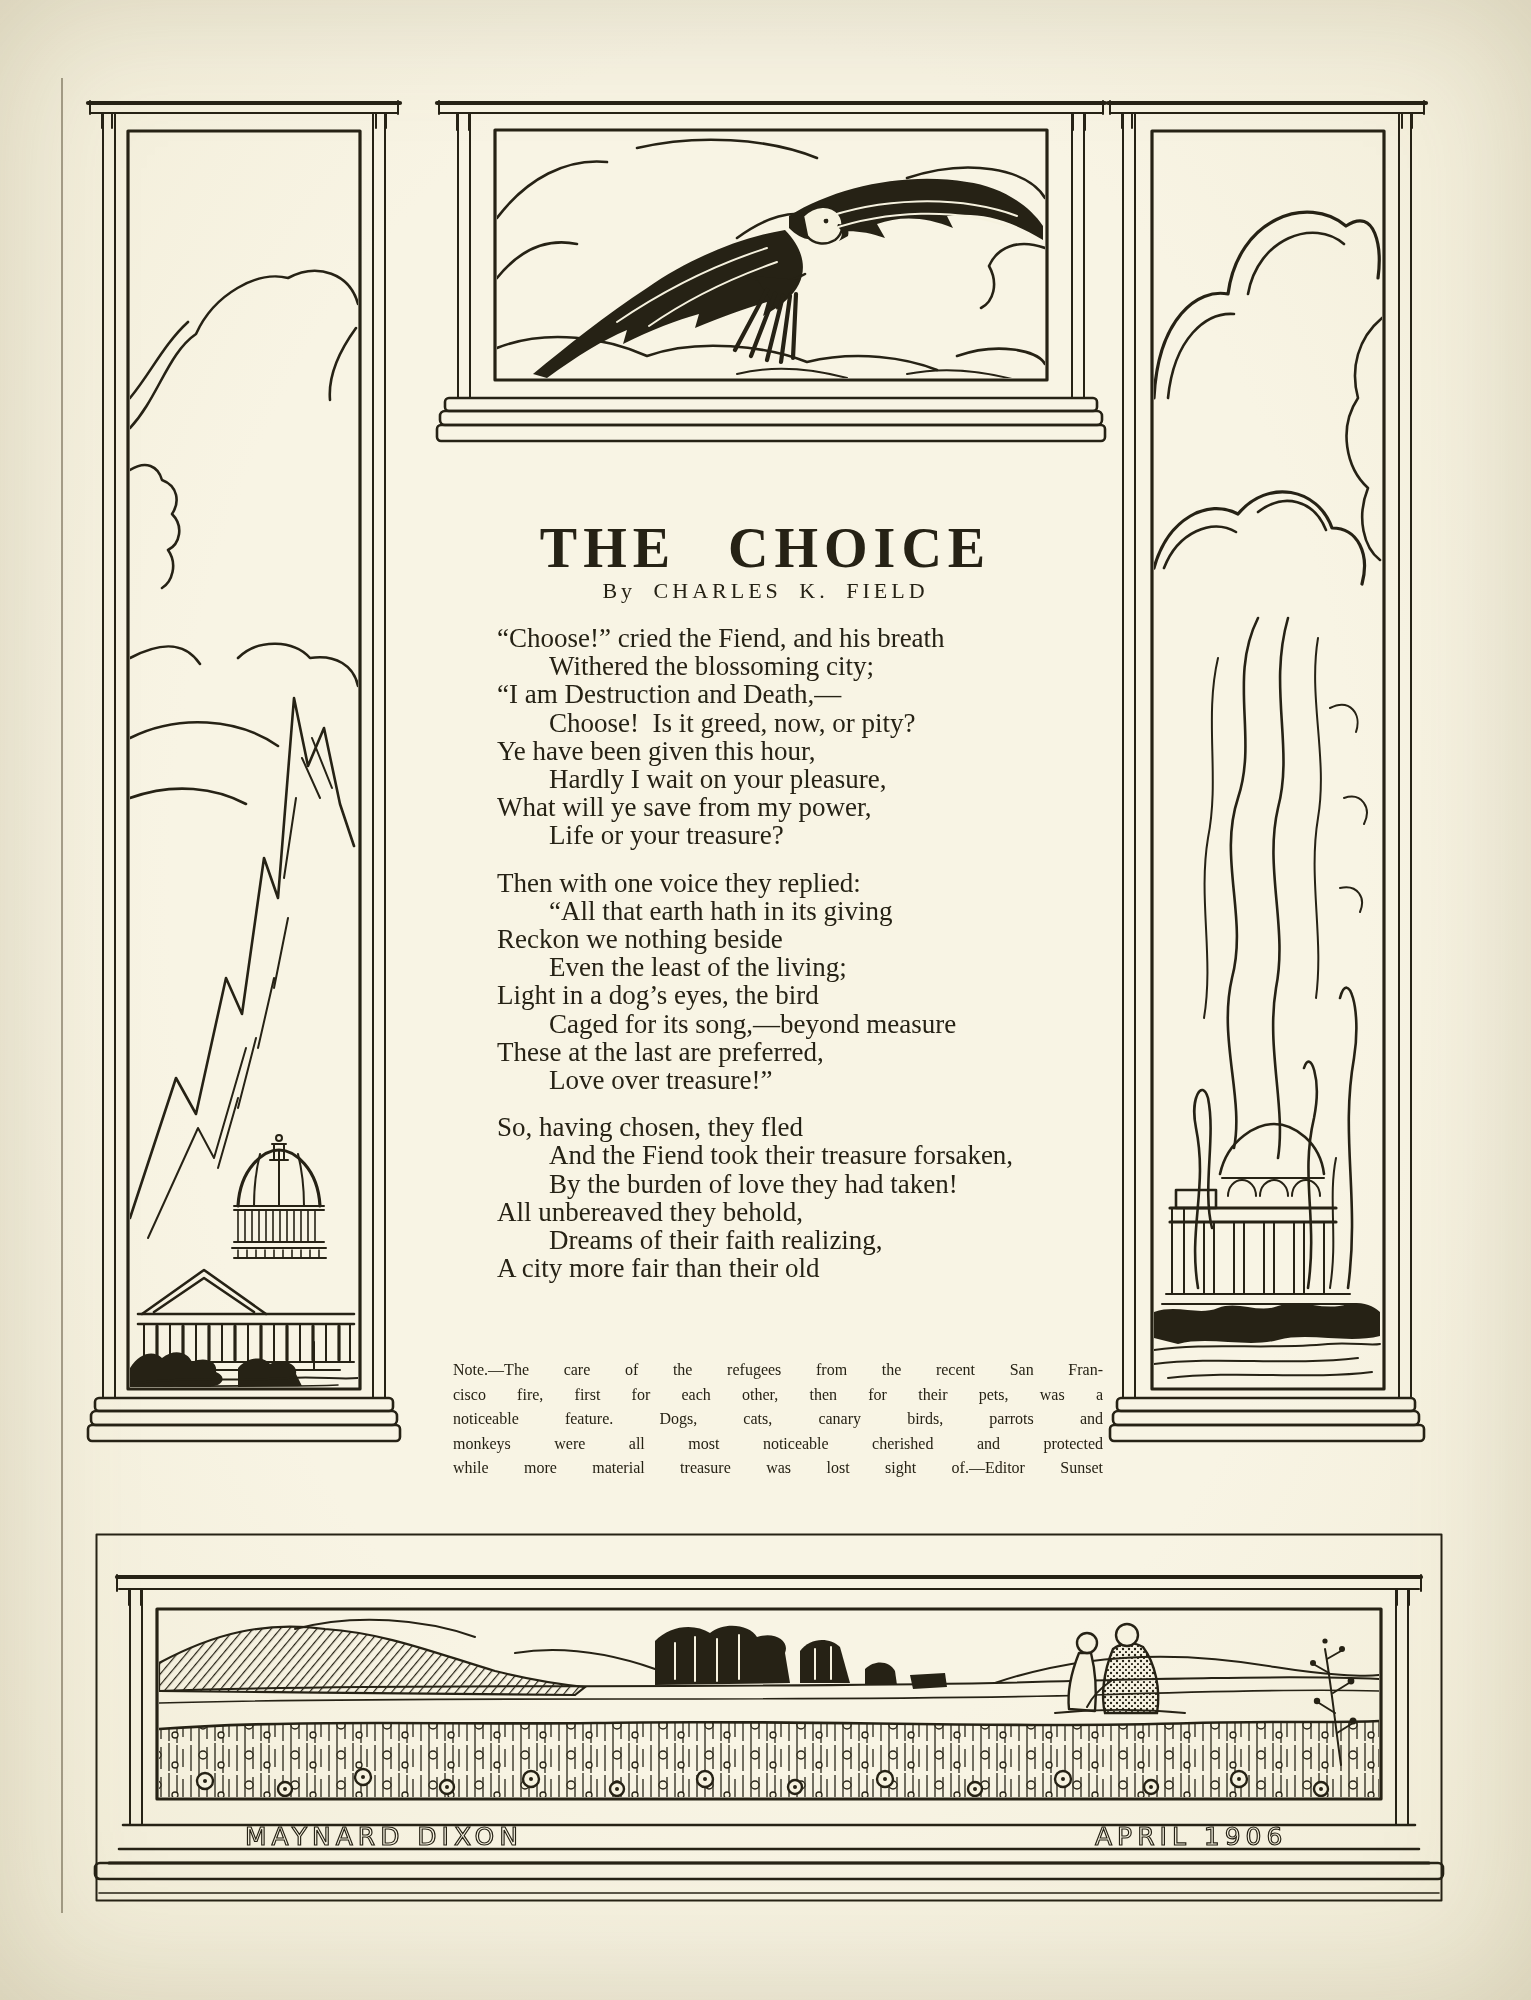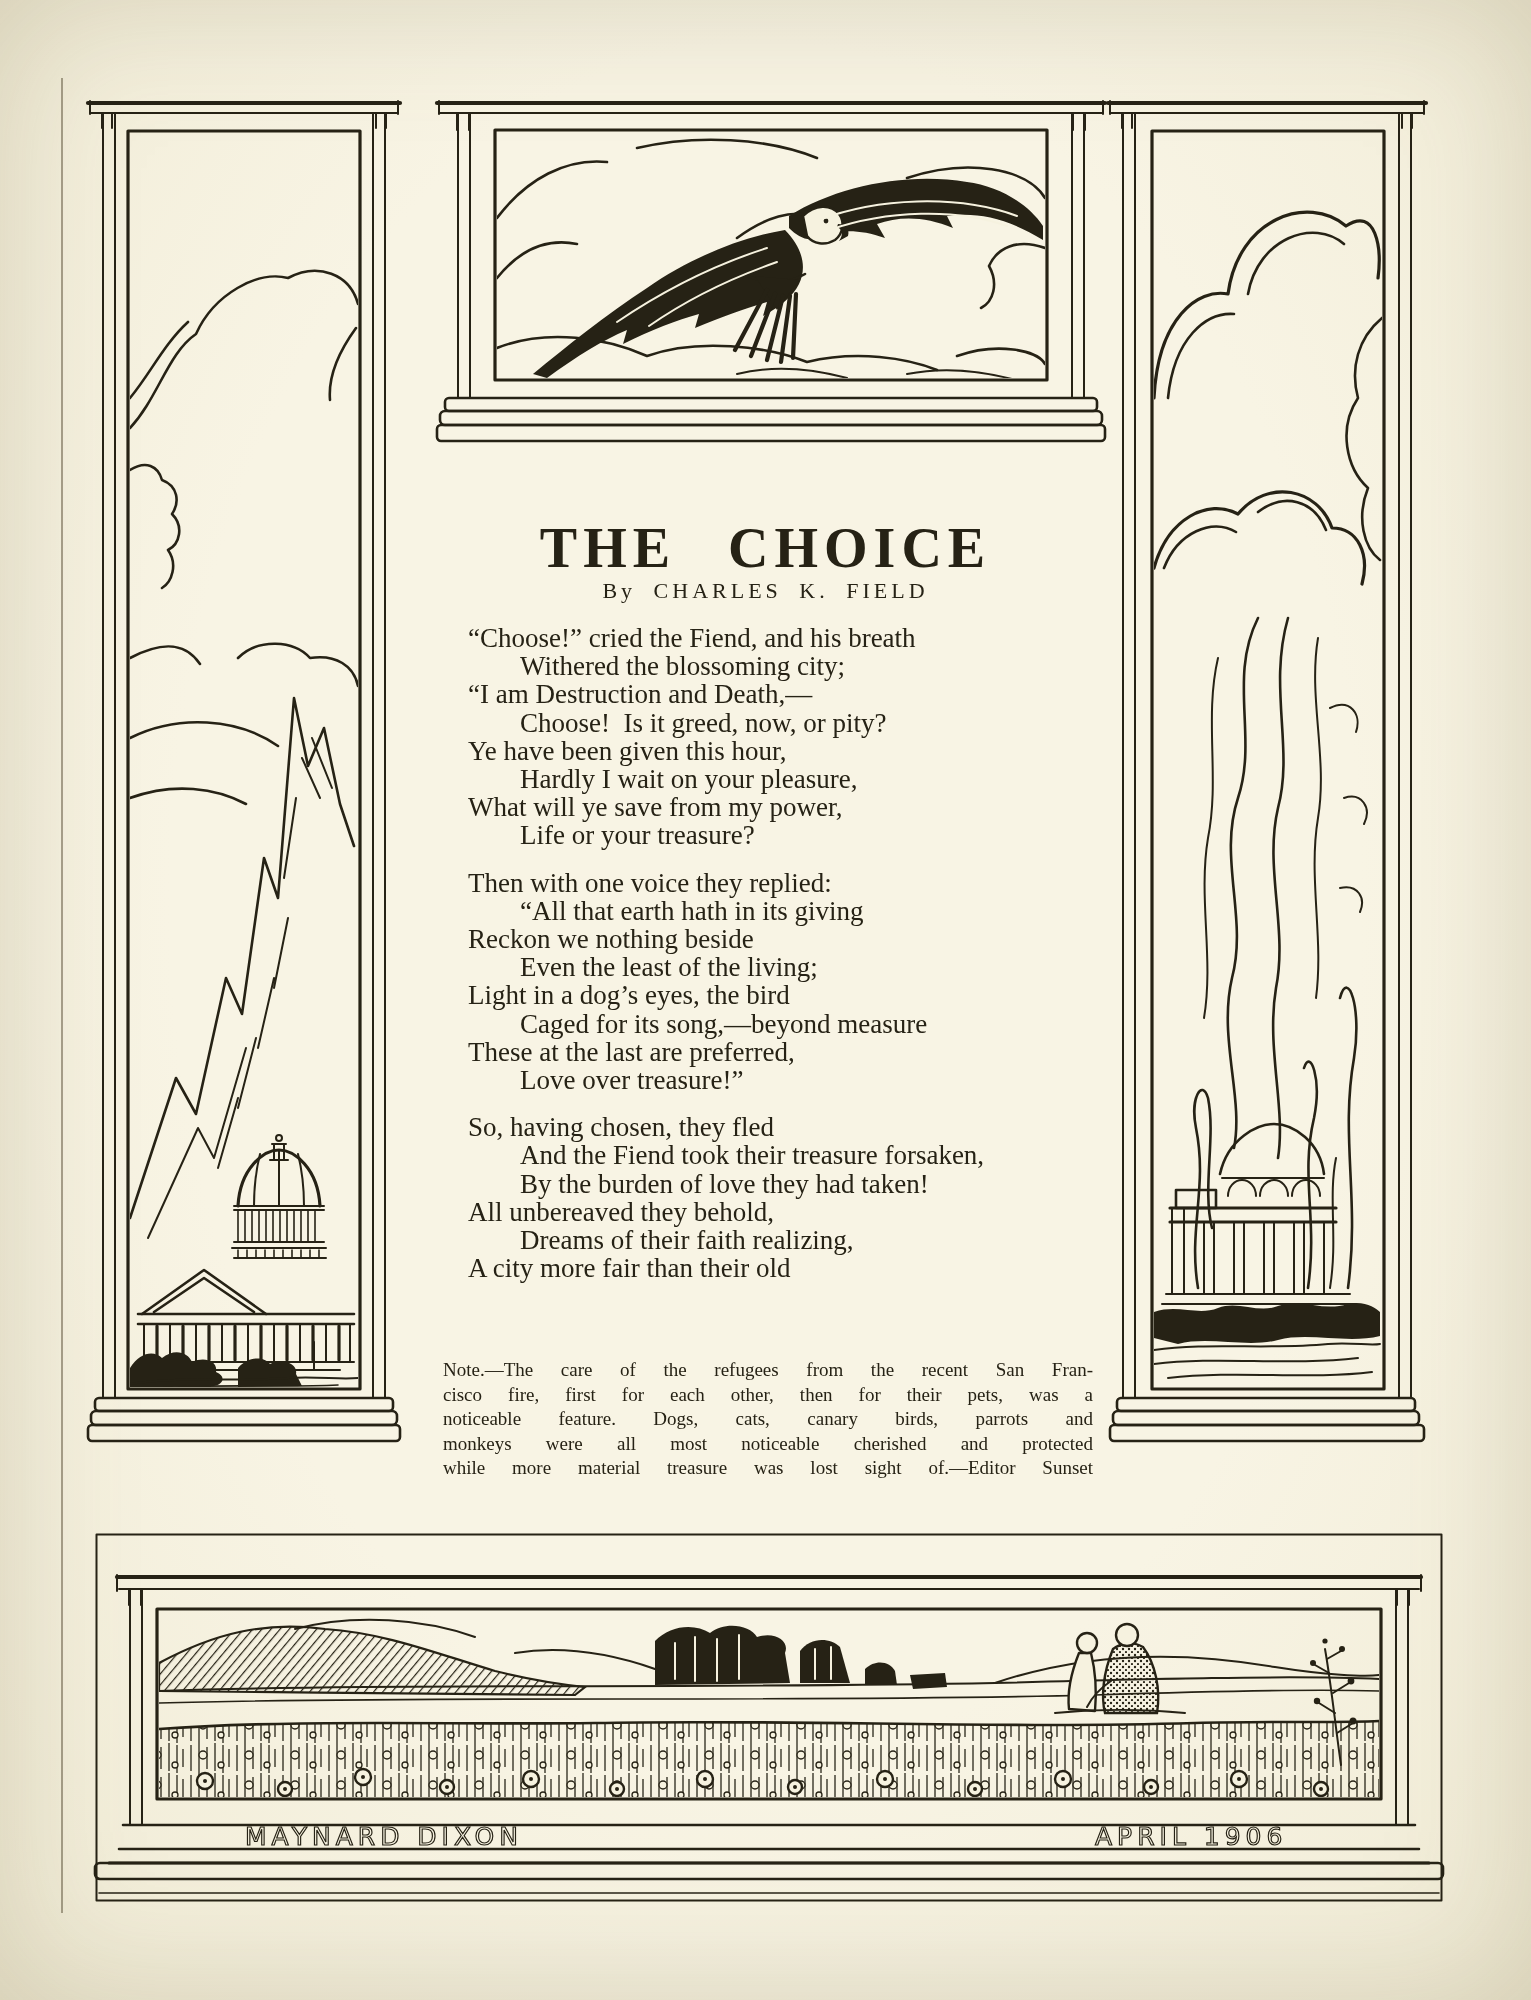--- a/index.html
+++ b/index.html
@@ -22,24 +22,24 @@
   .f{fill:#262215;stroke:none}
   .fp{fill:#f6f2df;stroke:#262215;stroke-width:2.4;stroke-linejoin:round}
   .pw{fill:none;stroke:#f6f2df;stroke-width:2;stroke-linecap:round}
   .sig{font-family:"DejaVu Sans","Liberation Sans",sans-serif;font-size:25px;
     letter-spacing:5px;fill:none;stroke:#262215;stroke-width:1.15px}
   .title{position:absolute;left:0;width:1531px;top:516px;text-align:center;
     font-size:56px;font-weight:bold;letter-spacing:6px;word-spacing:32px;}
   .byline{position:absolute;left:0;width:1531px;top:578px;text-align:center;
     font-size:22px;letter-spacing:4px;word-spacing:8px;}
   .poem{position:absolute;left:468px;top:624px;font-size:27px;line-height:28.2px;}
-  .stanza{margin-bottom:19px;}
+  .stanza{margin-bottom:19px;margin-left:29px;}
   .pline{white-space:pre;}
   .pline.ind{padding-left:52px;}
-  .note{position:absolute;left:443px;top:1358px;width:650px;font-size:19px;
+  .note{position:absolute;left:453px;top:1358px;width:650px;font-size:16px;
     line-height:24.6px;}
   .nline{text-align:justify;text-align-last:justify;}
 </style>
 </head>
 <body>
 
 <div class="page">
 
   <div class="page-edge-line"></div>
 

